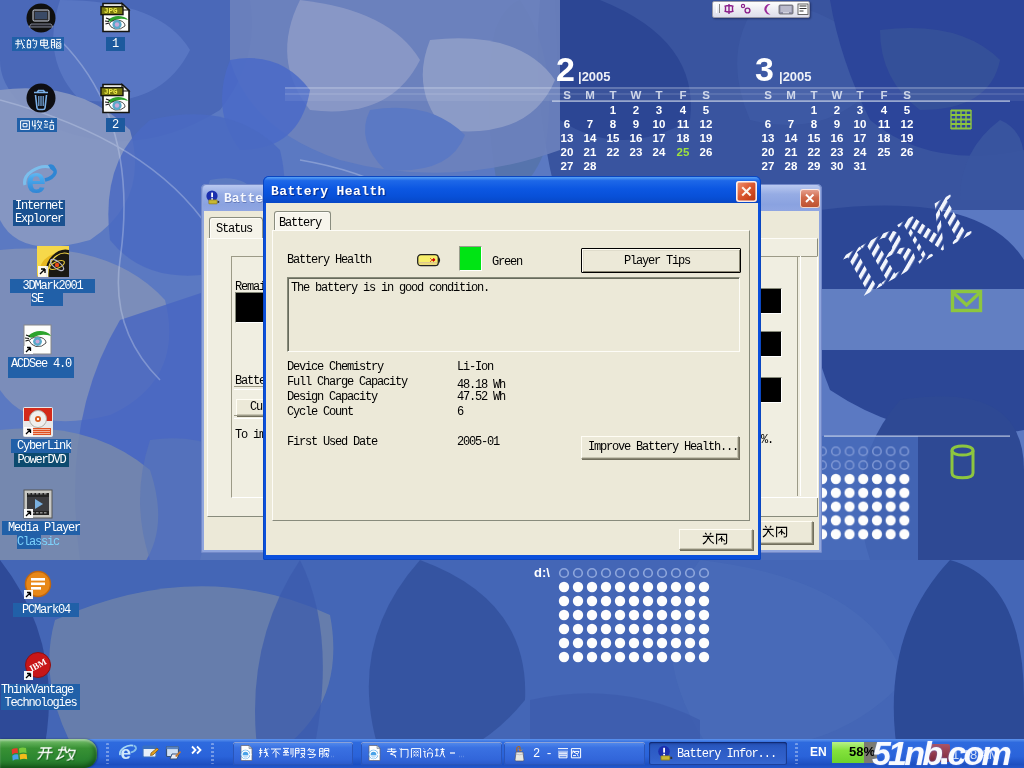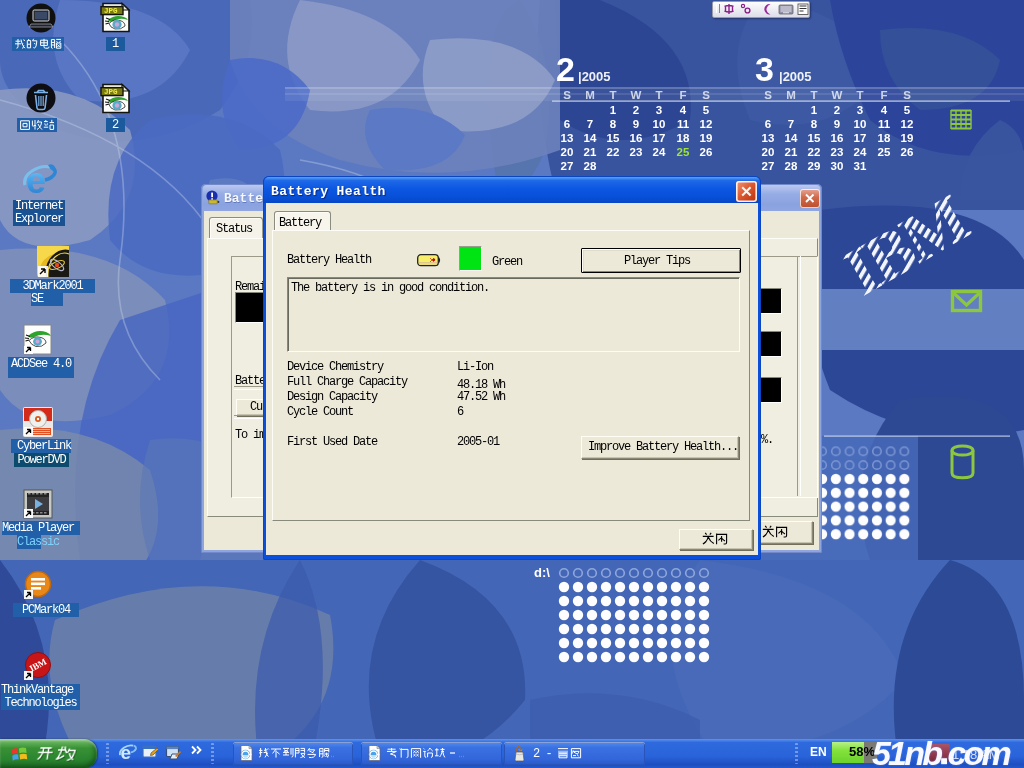--- a/index.html
+++ b/index.html
@@ -328,21 +328,21 @@
  <svg class="ab" style="left:22px;top:488px" width="32" height="32" viewBox="0 0 32 32">
   <rect x="2" y="2" width="28" height="28" fill="#c8c8c4" stroke="#555" stroke-width="1"></rect>
   <rect x="5" y="5" width="22" height="22" fill="#3c3c40"></rect>
   <rect x="5" y="5" width="22" height="4" fill="#222"></rect>
   <rect x="5" y="23" width="22" height="4" fill="#222"></rect>
   <path d="M6,5.8 h2.5 M10,5.8 h2.5 M14,5.8 h2.5 M18,5.8 h2.5 M22,5.8 h2.5 M6,24.8 h2.5 M10,24.8 h2.5 M14,24.8 h2.5 M18,24.8 h2.5 M22,24.8 h2.5" stroke="#888" stroke-width="1.6"></path>
   <path d="M13,11 L21,16 L13,21 Z" fill="#7ab0e0"></path>
   <rect x="2" y="21" width="9" height="9" fill="#fff" opacity=".95"></rect>
   <path d="M4,28 L8.5,23.5 M8.5,23.5 L8.5,27 M8.5,23.5 L5,23.5" stroke="#000" stroke-width="1.3" fill="none"></path>
  </svg>
- <div class="ab" style="left:2px;top:521px;width:78px;height:14px;background:#2160a8;color:#fff;font-size:12px;letter-spacing:-1.2px;text-align:left;line-height:14px;font-family:'Liberation Mono'">Media Player</div>
+ <div class="ab" style="left:2px;top:521px;width:78px;height:14px;background:#2160a8;color:#fff;font-size:12px;letter-spacing:-1.2px;text-align:right;line-height:14px;font-family:'Liberation Mono'">Media Player</div>
  <div class="ab" style="left:17px;top:535px;width:24px;height:14px;background:#2160a8;color:#7dd3fc;font-size:12px;letter-spacing:-1.2px;text-align:center;line-height:14px;font-family:'Liberation Mono'">Classic</div>
 
  <svg class="ab" style="left:22px;top:569px" width="32" height="32" viewBox="0 0 32 32">
   <circle cx="16" cy="15" r="12.5" fill="#e88818"></circle>
   <circle cx="16" cy="15" r="12.5" fill="none" stroke="#c06810" stroke-width="1.5"></circle>
   <rect x="9" y="9" width="14" height="2.6" fill="#fff"></rect>
   <rect x="9" y="13.5" width="14" height="2.6" fill="#fff"></rect>
   <rect x="9" y="18" width="10" height="2.6" fill="#fff"></rect>
   <rect x="2" y="21" width="9" height="9" fill="#fff" opacity=".95"></rect>
   <path d="M4,28 L8.5,23.5 M8.5,23.5 L8.5,27 M8.5,23.5 L5,23.5" stroke="#000" stroke-width="1.3" fill="none"></path>
@@ -599,20 +599,31 @@
   </svg>
   <div class="ab" style="left:29px;top:5px;color:#fff;font-size:12px;font-family:'Liberation Mono';letter-spacing:-1px">2 - </div>
   <svg class="ab" style="left:53px;top:5px" width="26" height="13" viewBox="0 0 26 13">
    <g stroke="#fff" stroke-width="1" fill="none">
     <path d="M1,1.6 H11 M2,3.6 V10.8 H10 V3.6 M4,3.6 V8.8 M6,3.6 V8.8 M8,3.6 V8.8 M2,6.2 H10 M2,8.8 H10"></path>
     <g transform="translate(13,0)">
             <path d="M1.4,1.6 H10.6 V10.8 H1.4 Z M3.2,3.4 Q3,5.4 2.2,6.6 M2.8,4.4 H9 Q8.6,6 7.4,7 M4,5.2 Q6,6.4 8,7.4 M3,8.6 H6 M7.4,8 L8.6,9.4"></path>
           </g>
    </g>
   </svg>
+ </div>
+ <div class="ab" style="left:649px;top:3px;width:138px;height:23px;border-radius:2.5px;background:linear-gradient(#2450b4,#2c5bc4 30%,#3160ca 70%,#3668d2);box-shadow:inset 0 1px 2px rgba(0,10,60,.6),inset 0 0 0 1px #1e44a0">
+  <svg class="ab" style="left:8px;top:3px" width="16" height="17" viewBox="0 0 16 17">
+   <circle cx="7" cy="6.5" r="5.8" fill="#1b2fae"></circle>
+   <rect x="6.2" y="2.8" width="1.8" height="4.8" fill="#fff"></rect>
+   <rect x="6.2" y="8.8" width="1.8" height="1.8" fill="#fff"></rect>
+   <rect x="3.6" y="10.4" width="9.6" height="5" rx="1" fill="#8a7a22"></rect>
+   <rect x="4.4" y="11.2" width="8" height="3.4" fill="#c8b832"></rect>
+   <rect x="13.4" y="11.8" width="1.8" height="2.2" fill="#333"></rect>
+  </svg>
+  <div class="ab" style="left:28px;top:5px;color:#fff;font-size:12px;font-family:'Liberation Mono';letter-spacing:-1px">Battery Infor...</div>
  </div>
 
  <div class="ab" style="left:795px;top:4px;width:3px;height:21px;background:repeating-linear-gradient(rgba(255,255,255,.35) 0 2px,transparent 2px 4px);border-radius:1px"></div>
  <div class="ab" style="left:810px;top:6px;color:#fff;font-size:12px;font-weight:bold;font-family:'Liberation Sans'">EN</div>
  <div class="ab" style="left:832px;top:3px;width:45px;height:21px;background:#7a7a72"></div>
  <div class="ab" style="left:832px;top:3px;width:32px;height:21px;background:linear-gradient(#b8f088,#84e23c 40%,#6cd22c)"></div>
  <div class="ab" style="left:849px;top:5px;color:#000;font-size:13px;font-weight:bold;font-family:'Liberation Sans'">58%</div>
  <div class="ab" style="left:928px;top:5px;width:22px;height:18px;background:linear-gradient(#c05050,#8e1a1a);border-radius:2px;opacity:.85"></div>
  <div class="ab" style="left:952px;top:8px;color:rgba(255,255,255,.8);font-size:13px;font-family:'Liberation Sans'">1:18 AM</div>
 

